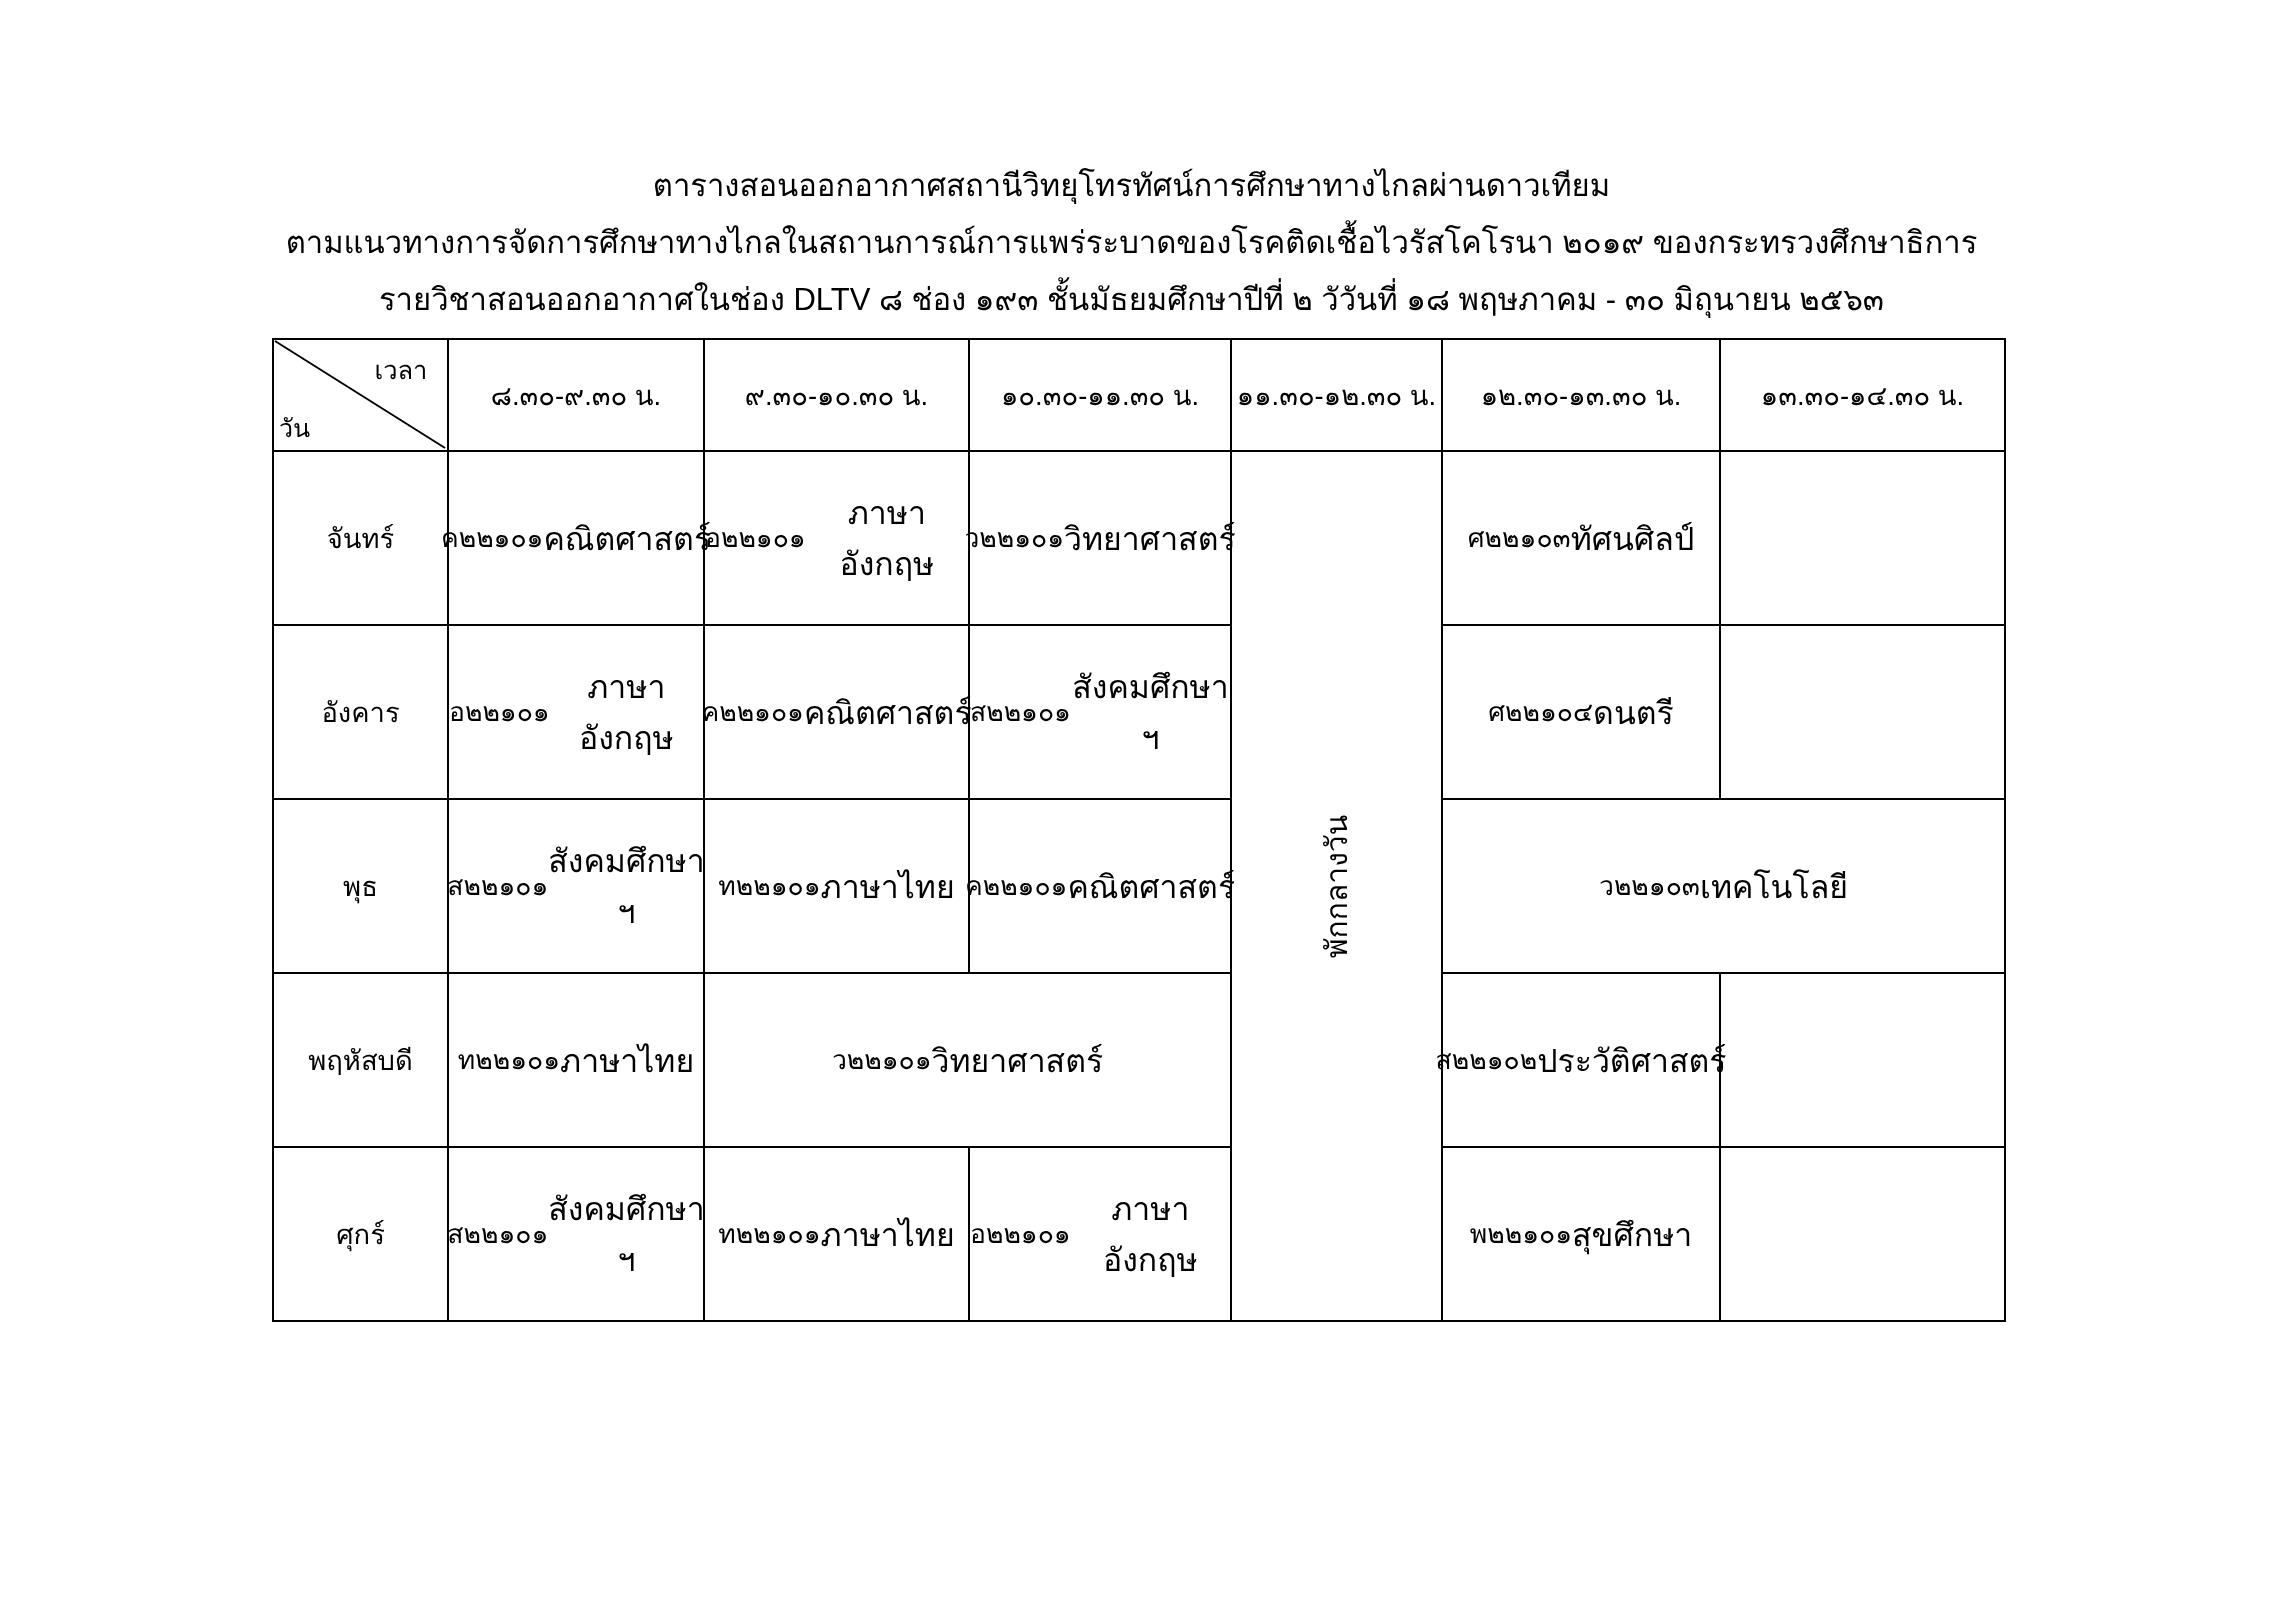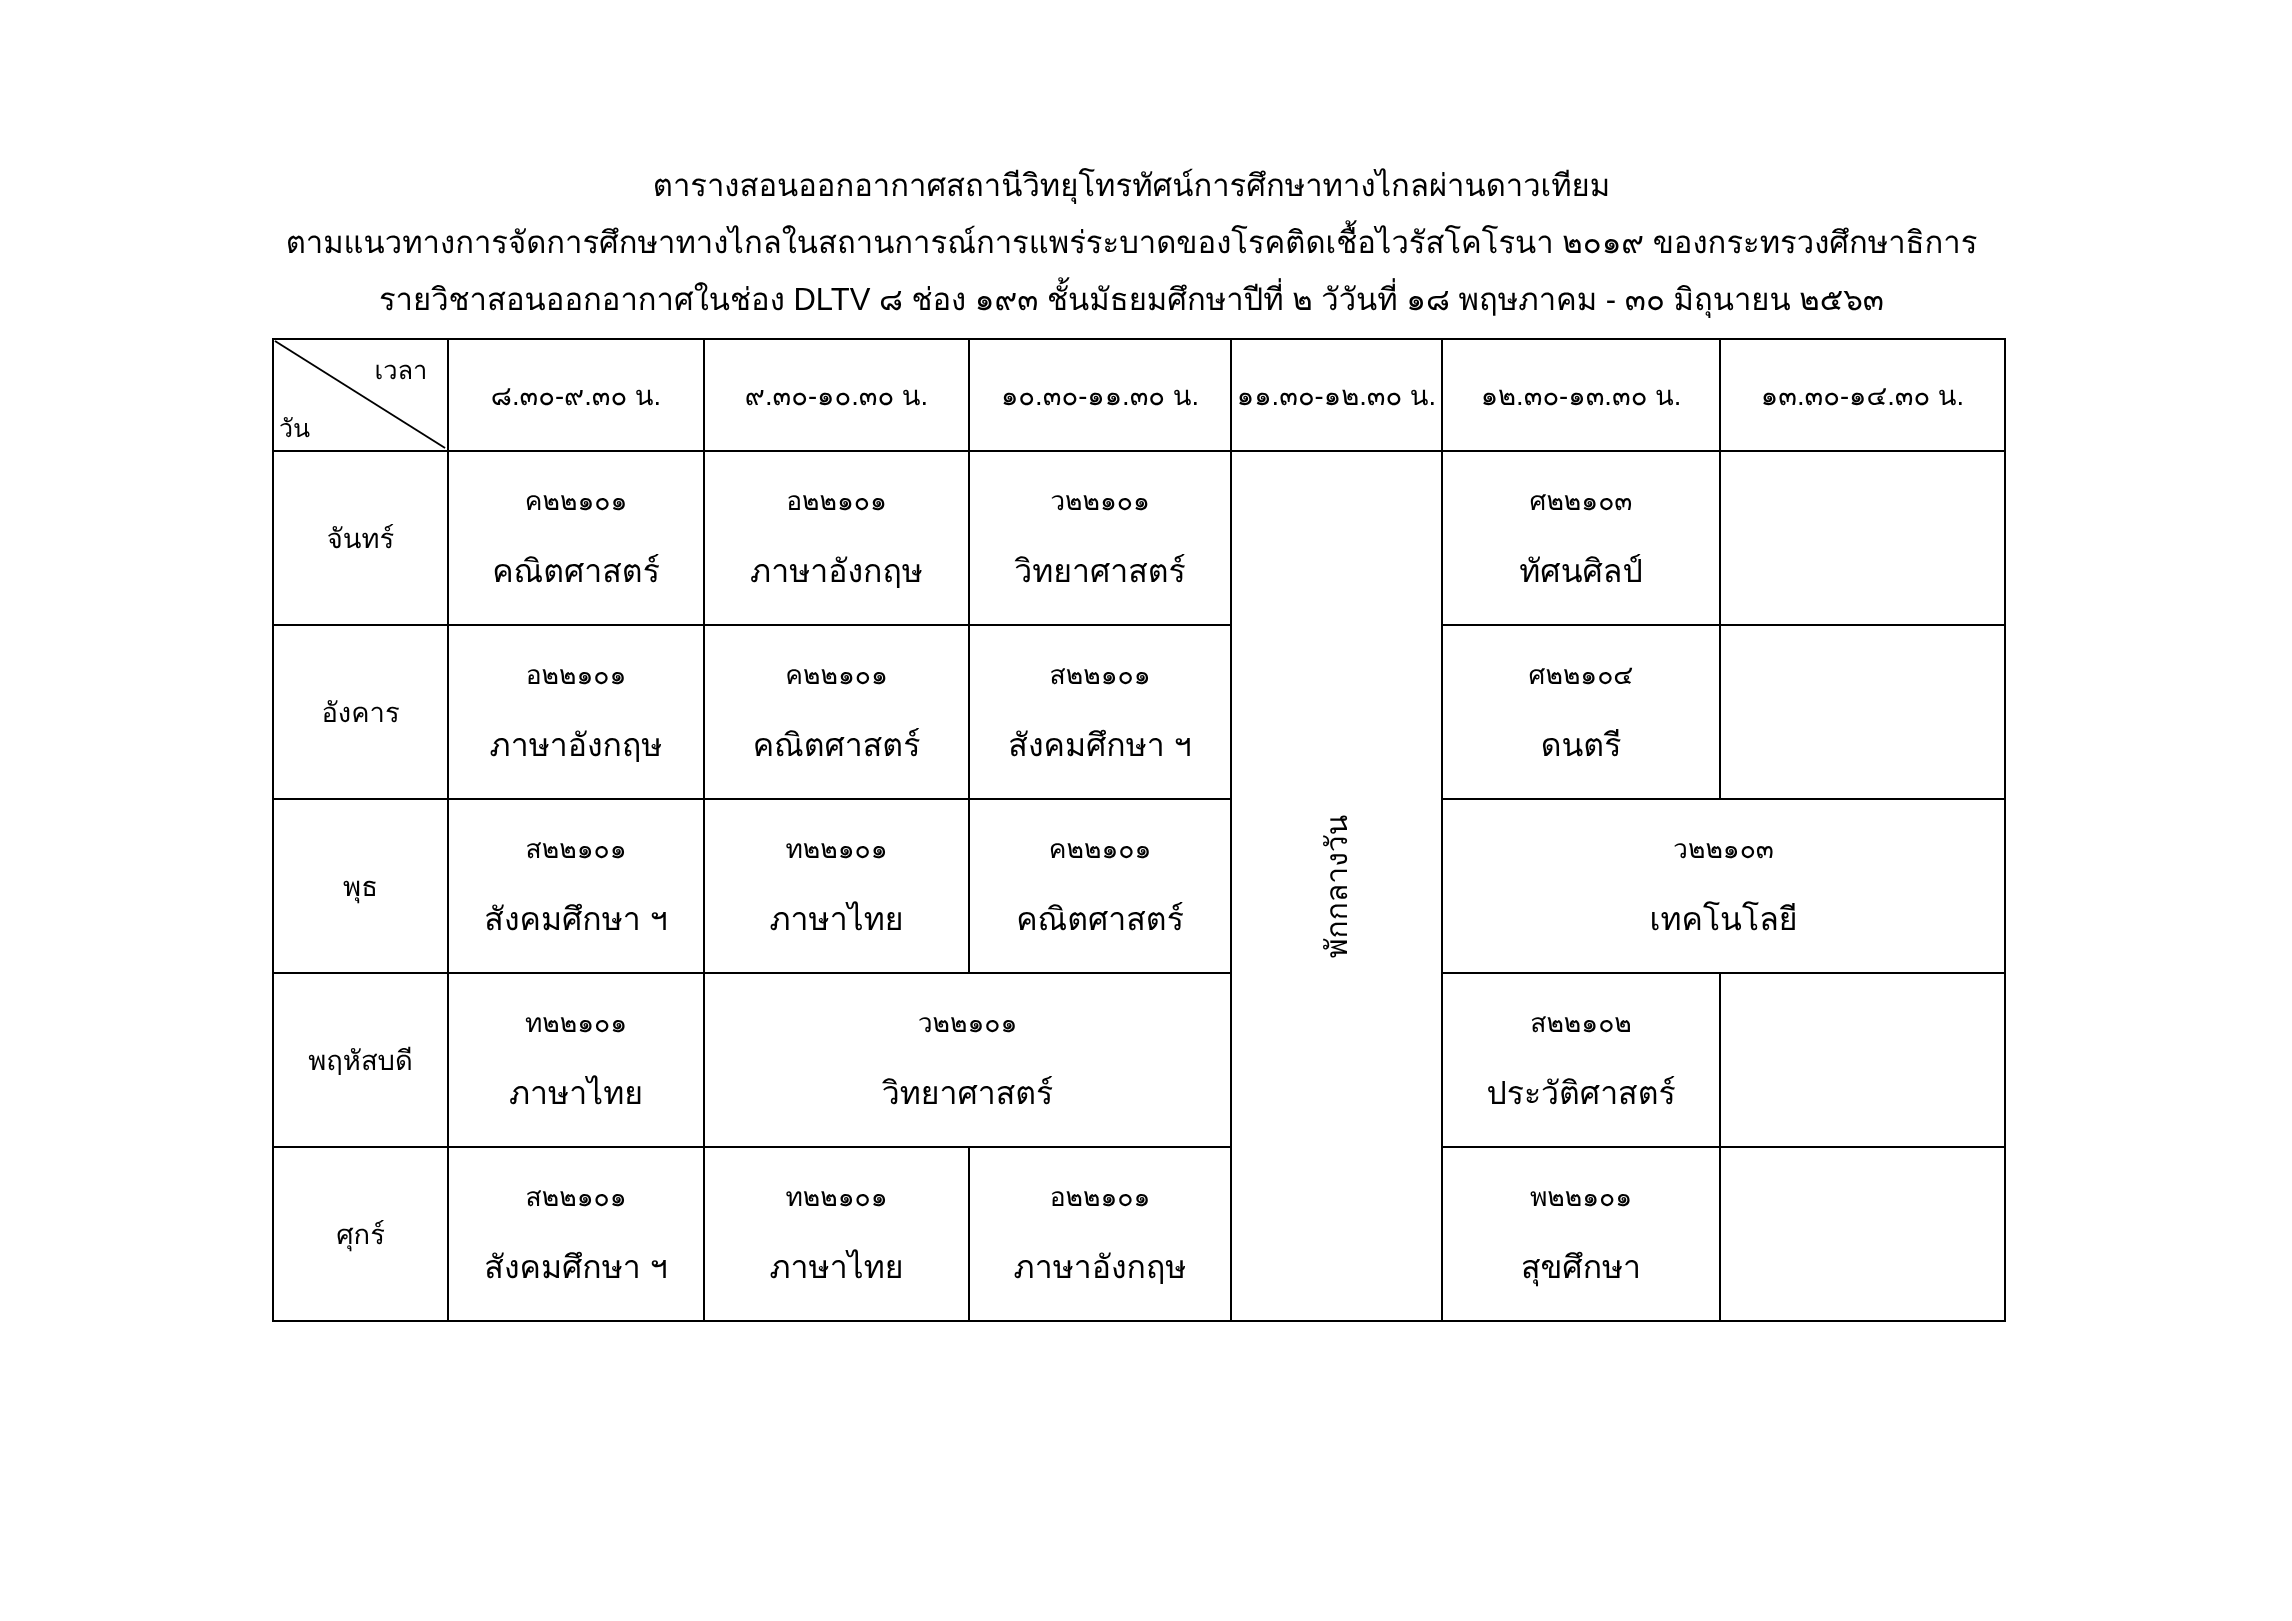--- a/index.html
+++ b/index.html
@@ -80,21 +80,21 @@
   }
   .corner-day {
     position: absolute;
     bottom: 2px;
     left: 4.9px;
     font-size: 25px;
   }
   
   .slot-inner {
     display: flex;
-    flex-direction: column;
+    flex-direction: row;
     align-items: center;
     justify-content: center;
     row-gap: 23.5px;
   }
   .slot-code {
     font-size: 26.5px;
   }
   .slot-subject {
     font-size: 32px;
   }

